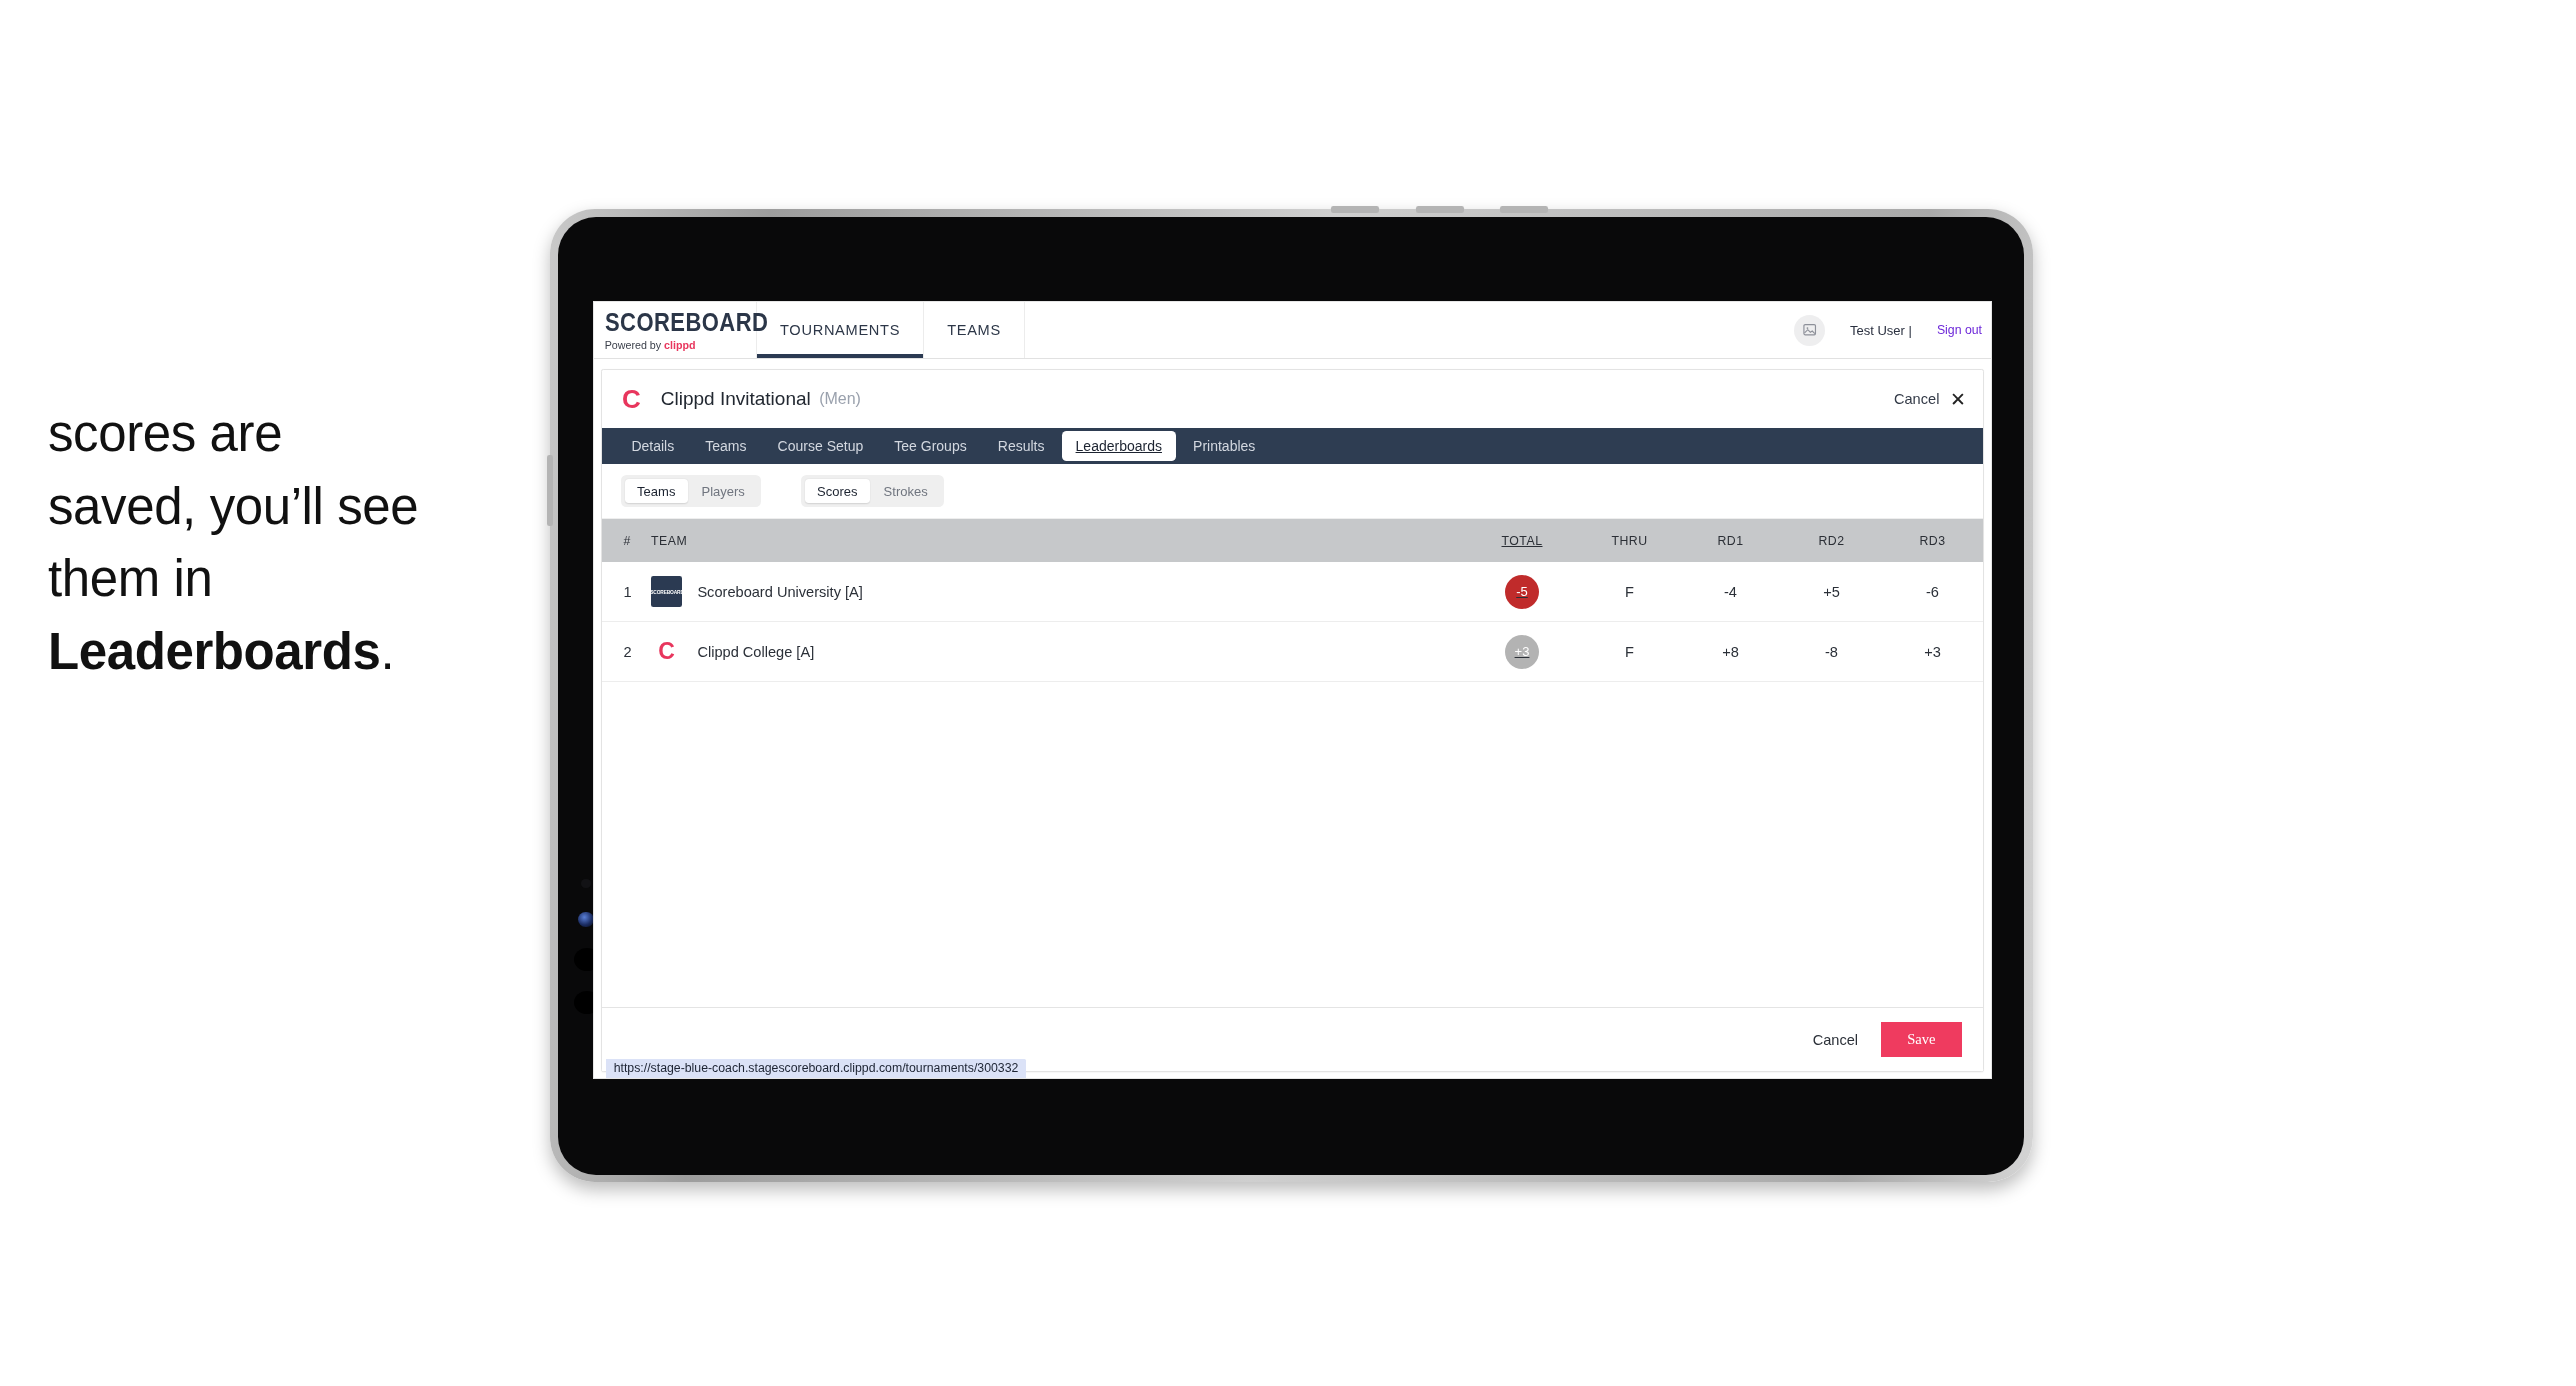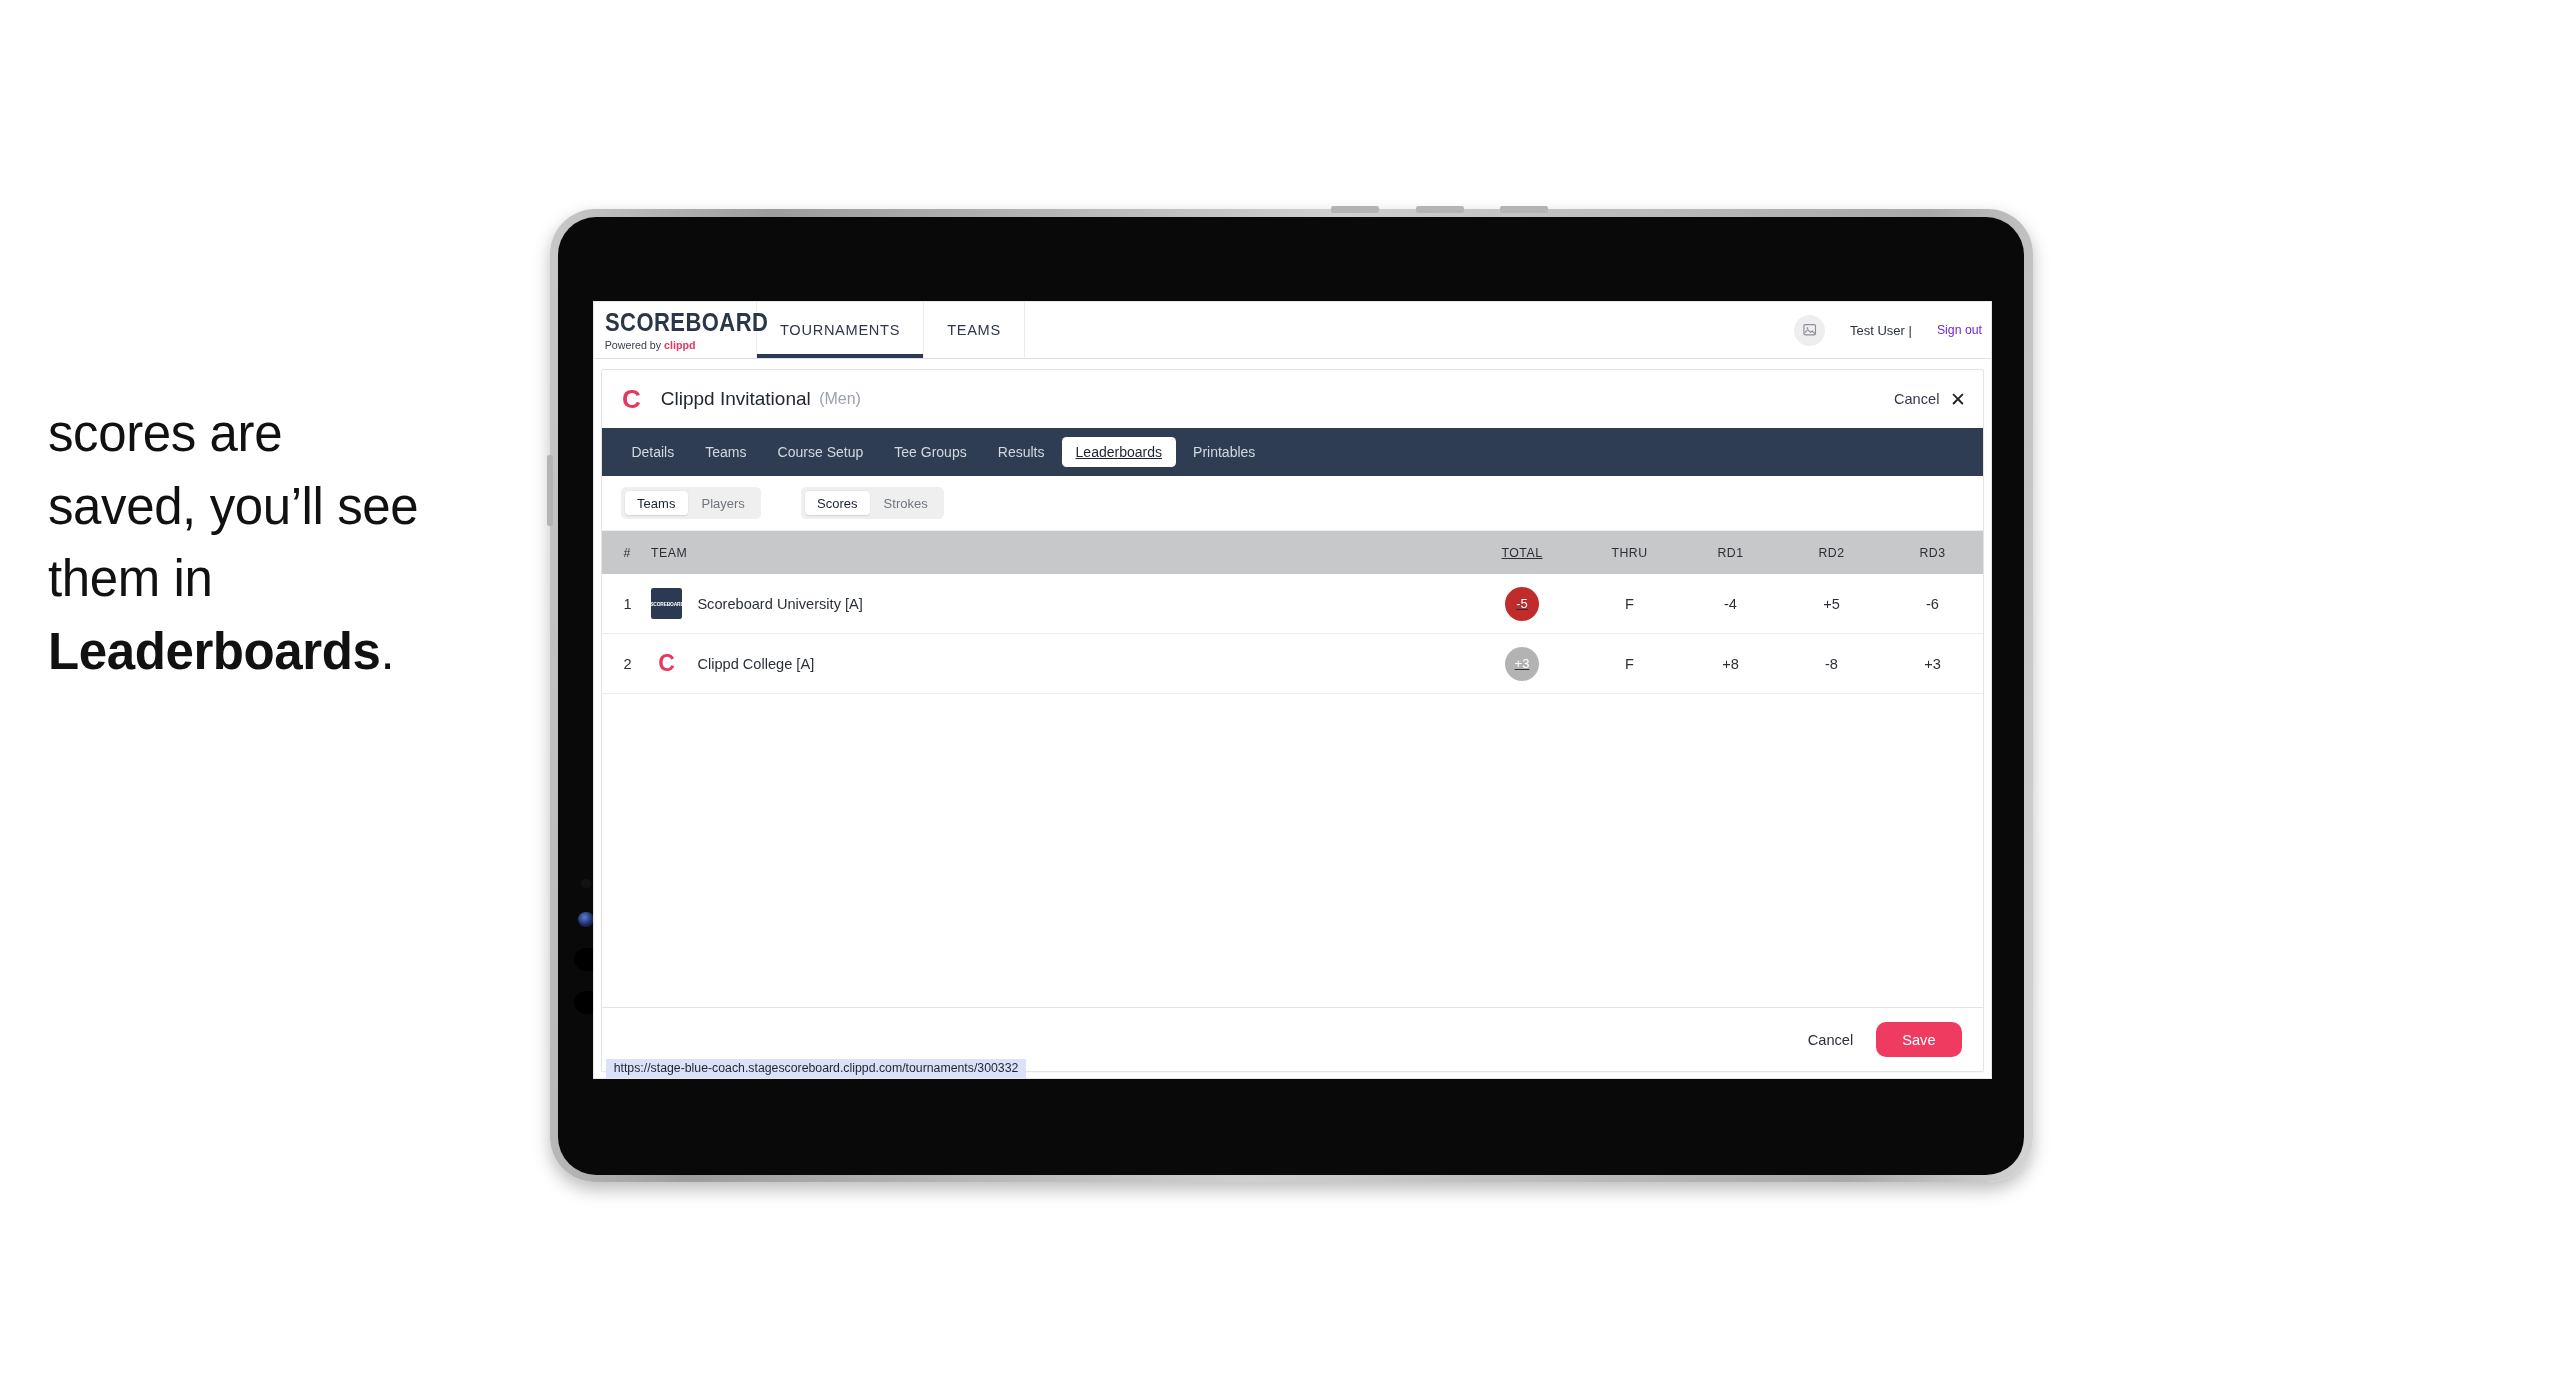--- a/index.html
+++ b/index.html
@@ -181,21 +181,21 @@
   }
   #tourn-name { font-size: 19px; color: #222831; }
   #tourn-gender { font-size: 16px; color: #9aa1ad; margin-left: 8.4px; }
   #card-title-spacer { flex: 1; }
   #cancel-top { font-size: 14.6px; color: #333a47; cursor: pointer; }
   #close-x { font-size: 19px; color: #222; margin-left: 10.7px; cursor: pointer; line-height: 1; }
 
   
   #tabstrip {
     background: #2e3d52;
-    height: 48px;
+    height: 36px;
     display: flex;
     align-items: center;
     padding: 0 15.4px;
     gap: 3.1px;
   }
   .tab-item {
     font-size: 14px;
     color: #d3d8e0;
     padding: 7px 14px;
     border-radius: 4.6px;
@@ -309,24 +309,24 @@
     gap: 23px;
     padding-right: 21.5px;
     background: #fff;
   }
   #cancel-footer { font-size: 14.6px; color: #2b3038; cursor: pointer; }
   #save-btn {
     background: #ef3b5f;
     color: #ffffff;
     font-size: 14.6px;
     border: none;
-    border-radius: 10px;
+    border-radius: 0;
     padding: 9.2px 26px;
     cursor: pointer;
-    font-family: Liberation Sans, sans-serif;
+    font-family: Liberation Serif, serif;
   }
 
   
   #statusbar {
     position: absolute;
     left: 12px;
     bottom: 0;
     background: #dbe2f7;
     padding: 2.3px 7.7px 3.1px 7.7px;
     font-size: 12.3px;

